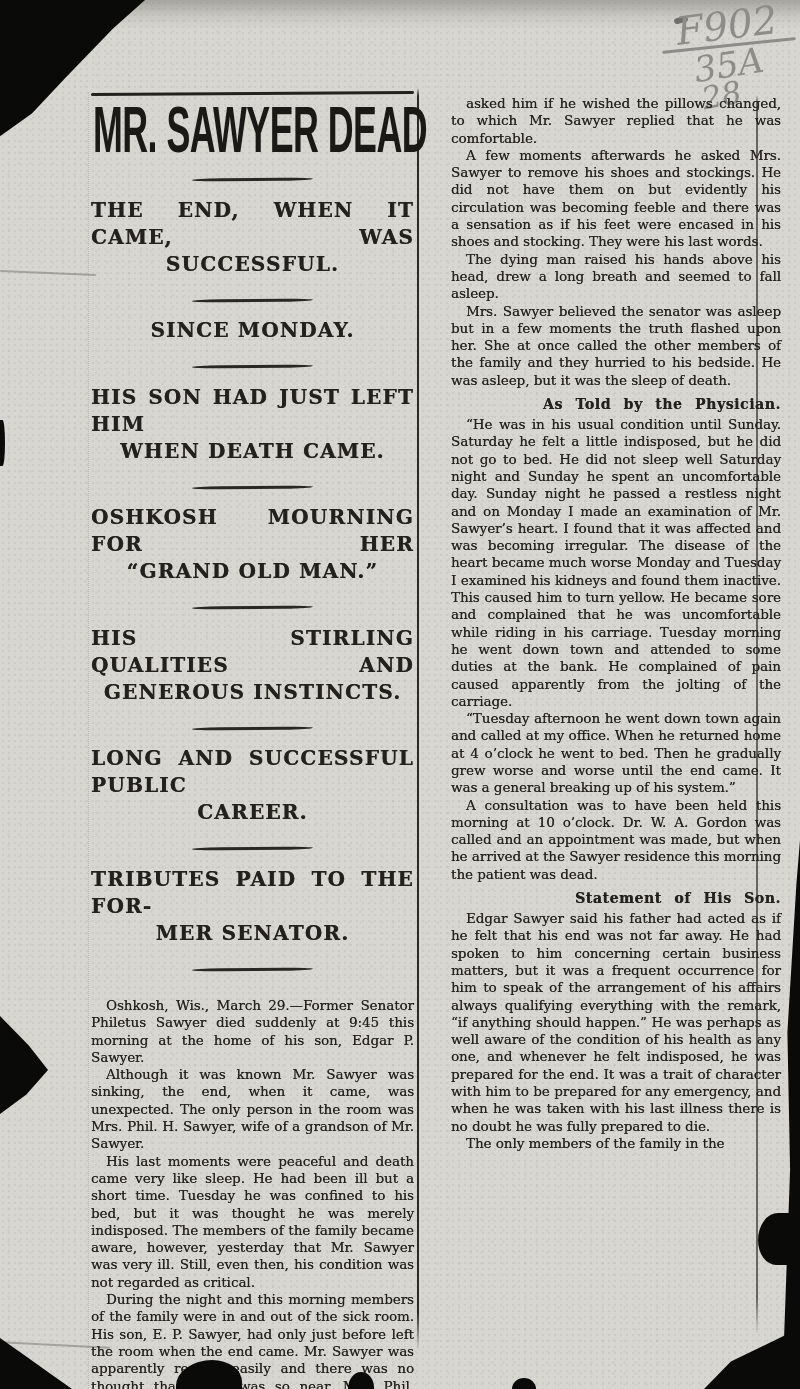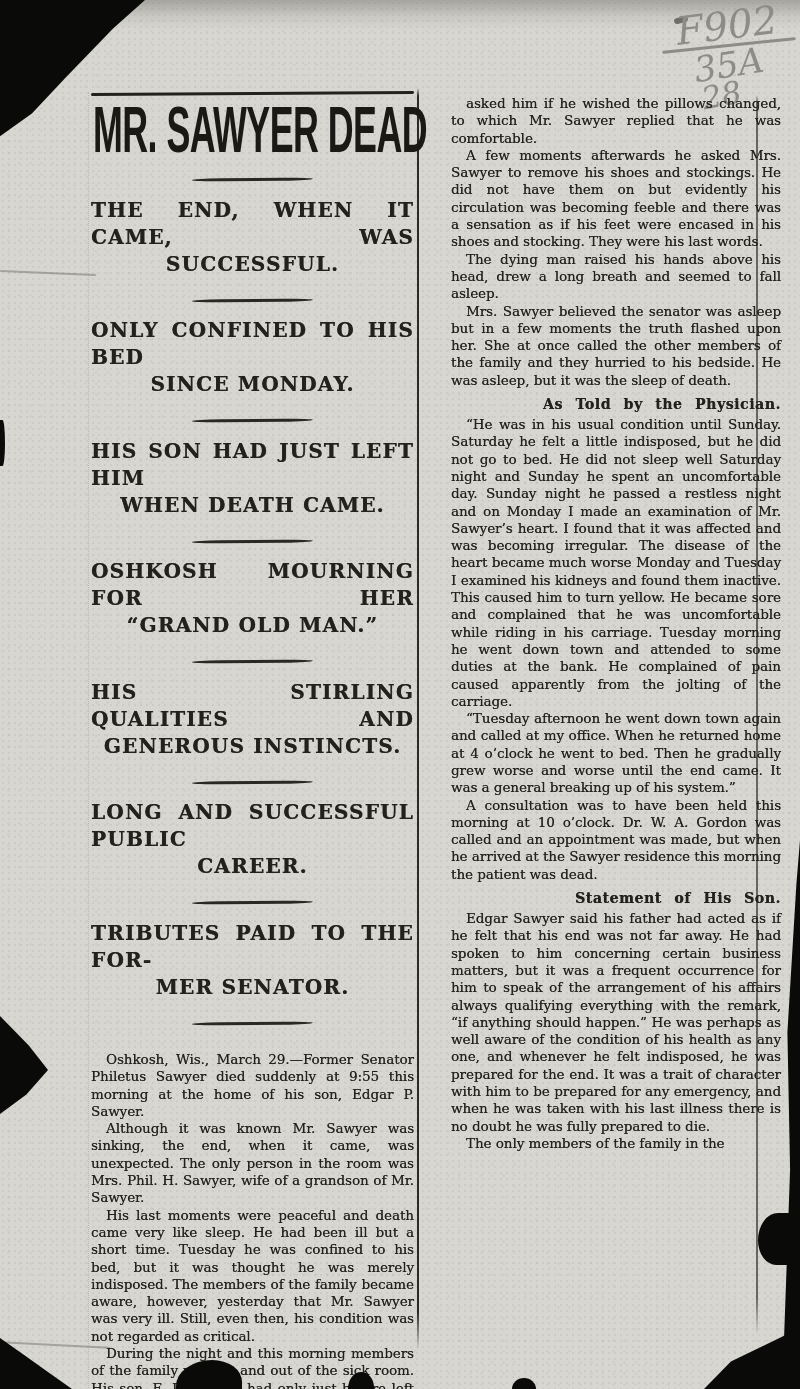--- a/index.html
+++ b/index.html
@@ -122,21 +122,20 @@
     <h1 class="headline">MR. SAWYER DEAD</h1>
     <div class="divider d-first"></div>
 
     <div class="subhead">
       <div class="sh-l1">THE END, WHEN IT CAME, WAS</div>
       <div class="sh-l2">SUCCESSFUL.</div>
     </div>
     <div class="divider"></div>
 
     <div class="subhead">
-      <div class="sh-l1">ONLY CONFINED TO HIS BED</div>
       <div class="sh-l2">SINCE MONDAY.</div>
     </div>
     <div class="divider"></div>
 
     <div class="subhead">
       <div class="sh-l1">HIS SON HAD JUST LEFT HIM</div>
       <div class="sh-l2">WHEN DEATH CAME.</div>
     </div>
     <div class="divider"></div>
 
@@ -158,21 +157,21 @@
     </div>
     <div class="divider"></div>
 
     <div class="subhead">
       <div class="sh-l1">TRIBUTES PAID TO THE FOR-</div>
       <div class="sh-l2">MER SENATOR.</div>
     </div>
     <div class="divider"></div>
 
     <div class="body-text">
-      <p class="p">Oshkosh, Wis., March 29.—Former Senator Philetus Sawyer died suddenly at 9:55 this morning at the home of his son, Edgar P. Sawyer.</p>
+      <p class="p">Oshkosh, Wis., March 29.—Former Senator Philetus Sawyer died suddenly at 9:45 this morning at the home of his son, Edgar P. Sawyer.</p>
       <p class="p">Although it was known Mr. Sawyer was sinking, the end, when it came, was unexpected. The only person in the room was Mrs. Phil. H. Sawyer, wife of a grandson of Mr. Sawyer.</p>
       <p class="p">His last moments were peaceful and death came very like sleep. He had been ill but a short time. Tuesday he was confined to his bed, but it was thought he was merely indisposed. The members of the family became aware, however, yesterday that Mr. Sawyer was very ill. Still, even then, his condition was not regarded as critical.</p>
       <p class="p">During the night and this morning members of the family were in and out of the sick room. His son, E. P. Sawyer, had only just before left the room when the end came. Mr. Sawyer was apparently resting easily and there was no thought that death was so near. Mrs. Phil. Sawyer remained with him and waited upon him. Just before he died the sick man raised his hand to his head languidly as if the pillows neded arranging. Mrs. Sawyer</p>
     </div>
   </div>
 
   <div class="col-right ink">
     <p class="p">asked him if he wished the pillows changed, to which Mr. Sawyer replied that he was comfortable.</p>
     <p class="p">A few moments afterwards he asked Mrs. Sawyer to remove his shoes and stockings. He did not have them on but evidently his circulation was becoming feeble and there was a sensation as if his feet were encased in his shoes and stocking. They were his last words.</p>
     <p class="p">The dying man raised his hands above his head, drew a long breath and seemed to fall asleep.</p>

